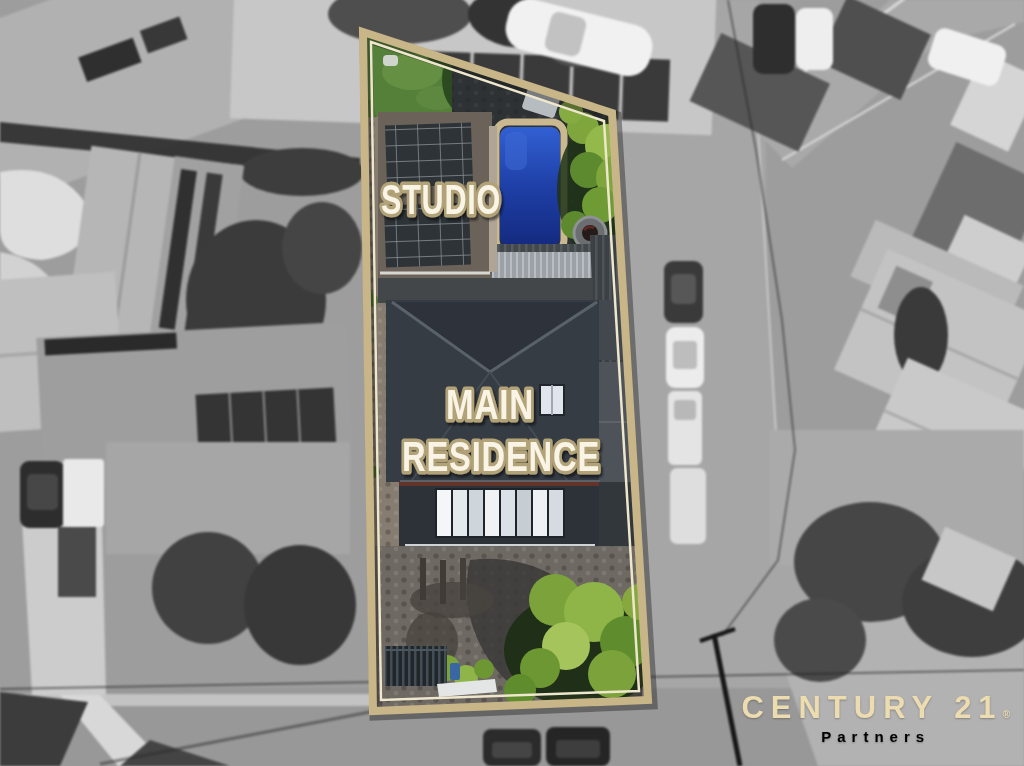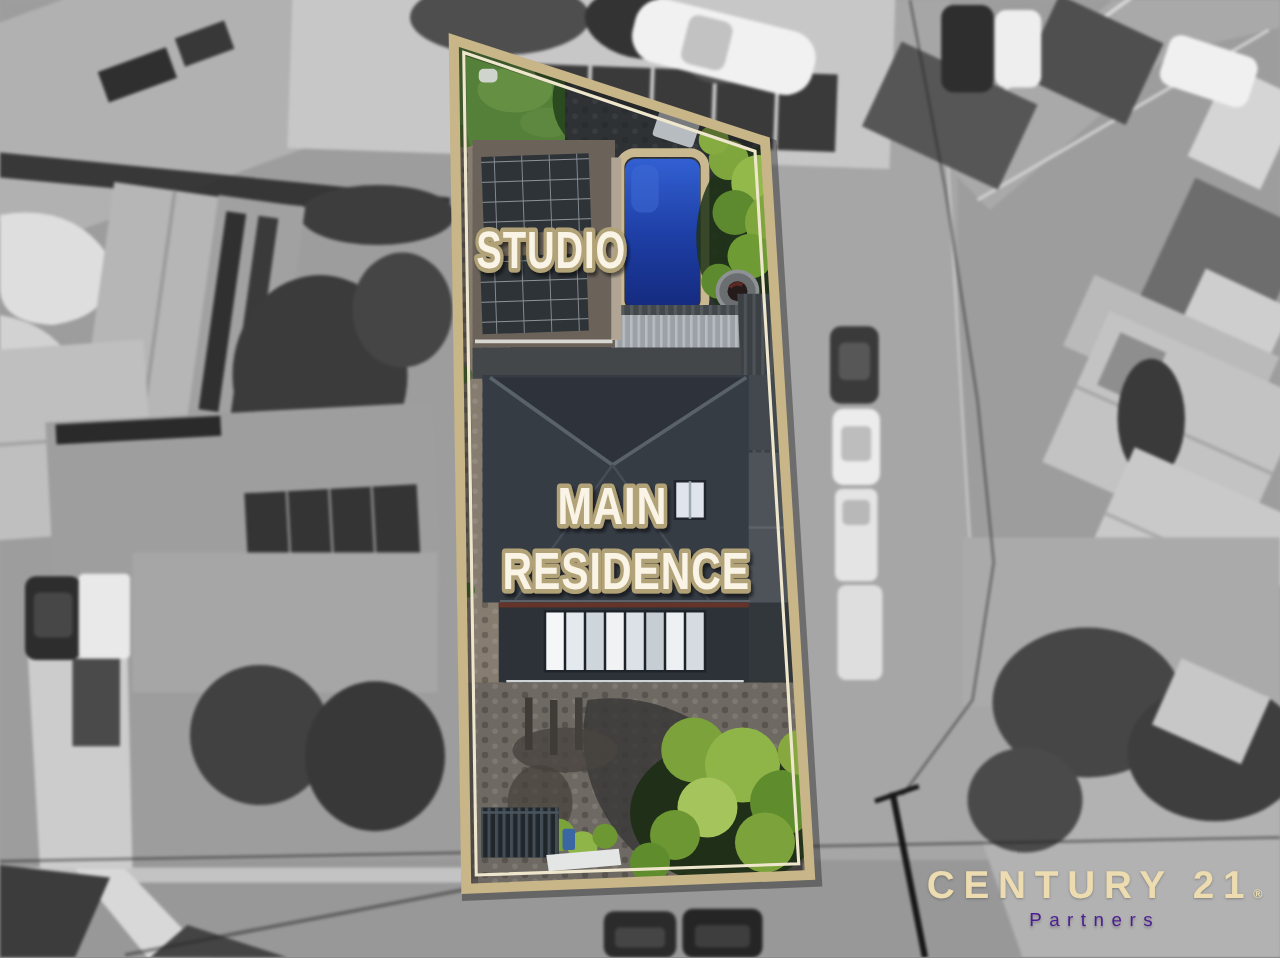--- a/index.html
+++ b/index.html
@@ -22,21 +22,21 @@
   .logo{
     position:absolute;right:14px;top:692px;text-align:center;
     color:#ecdcb0;user-select:none;line-height:1;
     text-shadow:0 1px 2px rgba(40,40,40,.35);
   }
   .logo .brand{
     font-size:31px;font-weight:bold;letter-spacing:7px;white-space:nowrap;
   }
   .logo .mark{font-size:10px;letter-spacing:0;vertical-align:baseline;}
   .logo .subtitle{
-    font-size:15px;letter-spacing:6px;margin-top:6px;color:#4c1d95;font-weight:normal;
+    font-size:15px;letter-spacing:6px;margin-top:6px;color:#000000;font-weight:bold;
   }
 </style>
 </head>
 <body>
 
 <div class="stage">
 <svg width="1024" height="766" viewBox="0 0 1024 766">
   <defs>
     <clipPath id="prop">
           <polygon points="363,32 612,113 648,700 373,711"></polygon>

